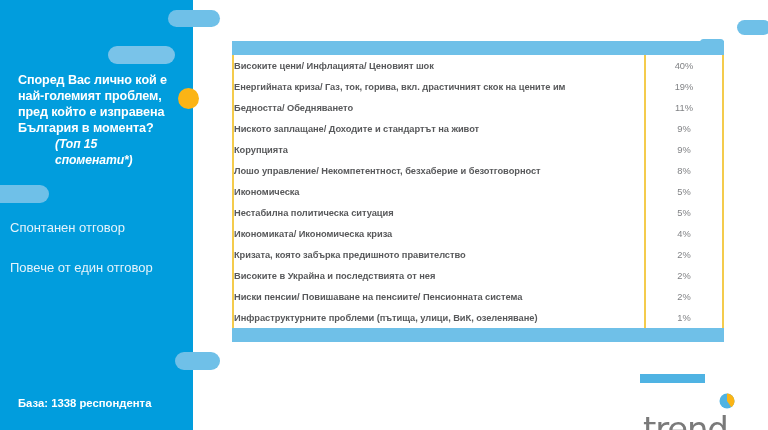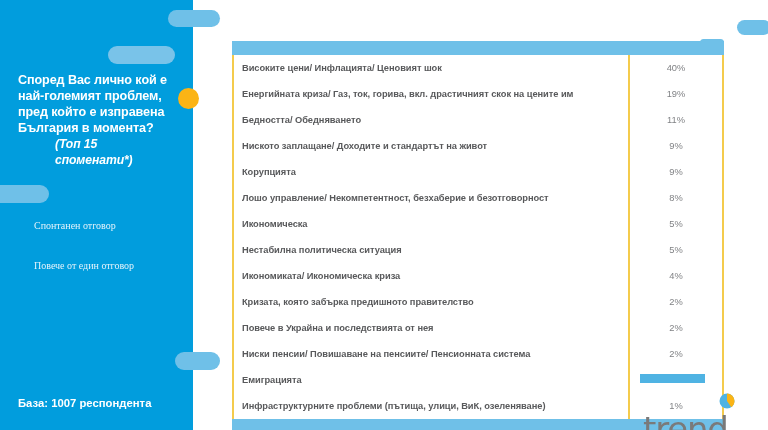--- a/index.html
+++ b/index.html
@@ -77,27 +77,26 @@
   .question-sub {
     display: block;
     font-style: italic;
     font-weight: bold;
     font-size: 12.2px;
     margin-top: 1px;
     margin-left: 37px;
   }
   .note {
     position: absolute;
-    left: 34px;
+    left: 10px;
     width: 170px;
     color: #E4F3FB;
-    font-size: 10px;
+    font-size: 13px;
     font-weight: normal;
     z-index: 5;
-    font-family: Liberation Serif, serif;
   }
   .note-1 { top: 220px; }
   .note-2 { top: 260px; }
 
   .base {
     position: absolute;
     left: 18px;
     top: 397px;
     color: #ffffff;
     font-size: 11.3px;
@@ -124,21 +123,21 @@
   .tbl {
     border-left: 2px solid #F4CB4C;
     border-right: 2px solid #F4CB4C;
     box-sizing: border-box;
     width: 100%;
     border-collapse: collapse;
     background: #ffffff;
   }
   .tbl tr { height: 21px; }
   .tbl td {
-    padding: 8px;
+    padding: 0;
     vertical-align: middle;
   }
   .cell-label {
     padding-left: 9px;
     font-size: 9.3px;
     font-weight: bold;
     color: #58595B;
     letter-spacing: -0.05px;
     white-space: nowrap;
   }
@@ -204,21 +203,21 @@
   <div class="pill pill-tr-2"></div>
   <div class="dot-orange"></div>
 
   <div class="question">
     <span>Според Вас лично кой е най-големият проблем, пред който е изправена България в момента?</span>
     <span class="question-sub">(Топ 15 споменати*)</span>
   </div>
 
   <div class="note note-1">Спонтанен отговор</div>
   <div class="note note-2">Повече от един отговор</div>
-  <div class="base">База:  1007 респондента</div>
+  <div class="base">База:  1338 респондента</div>
 
   <div class="table-wrap">
     <div class="bar bar-top"></div>
     <table class="tbl">
       <tbody id="table-body">
           <tr>
             <td class="cell-label">Високите цени/ Инфлацията/ Ценовият шок</td>
             <td class="cell-pct">40%</td>
           </tr>
           <tr>
@@ -251,30 +250,26 @@
           </tr>
           <tr>
             <td class="cell-label">Икономиката/ Икономическа криза</td>
             <td class="cell-pct">4%</td>
           </tr>
           <tr>
             <td class="cell-label">Кризата, която забърка предишното правителство</td>
             <td class="cell-pct">2%</td>
           </tr>
           <tr>
-            <td class="cell-label">Повече в Украйна и последствията от нея</td>
+            <td class="cell-label">Високите в Украйна и последствията от нея</td>
             <td class="cell-pct">2%</td>
           </tr>
           <tr>
             <td class="cell-label">Ниски пенсии/ Повишаване на пенсиите/ Пенсионната система</td>
             <td class="cell-pct">2%</td>
-          </tr>
-          <tr>
-            <td class="cell-label">Емиграцията</td>
-            <td class="cell-pct">1%</td>
           </tr>
           <tr>
             <td class="cell-label">Инфраструктурните проблеми (пътища, улици, ВиК, озеленяване)</td>
             <td class="cell-pct">1%</td>
           </tr>
         </tbody>
     </table>
     <div class="bar bar-bottom"></div>
   </div>
 

